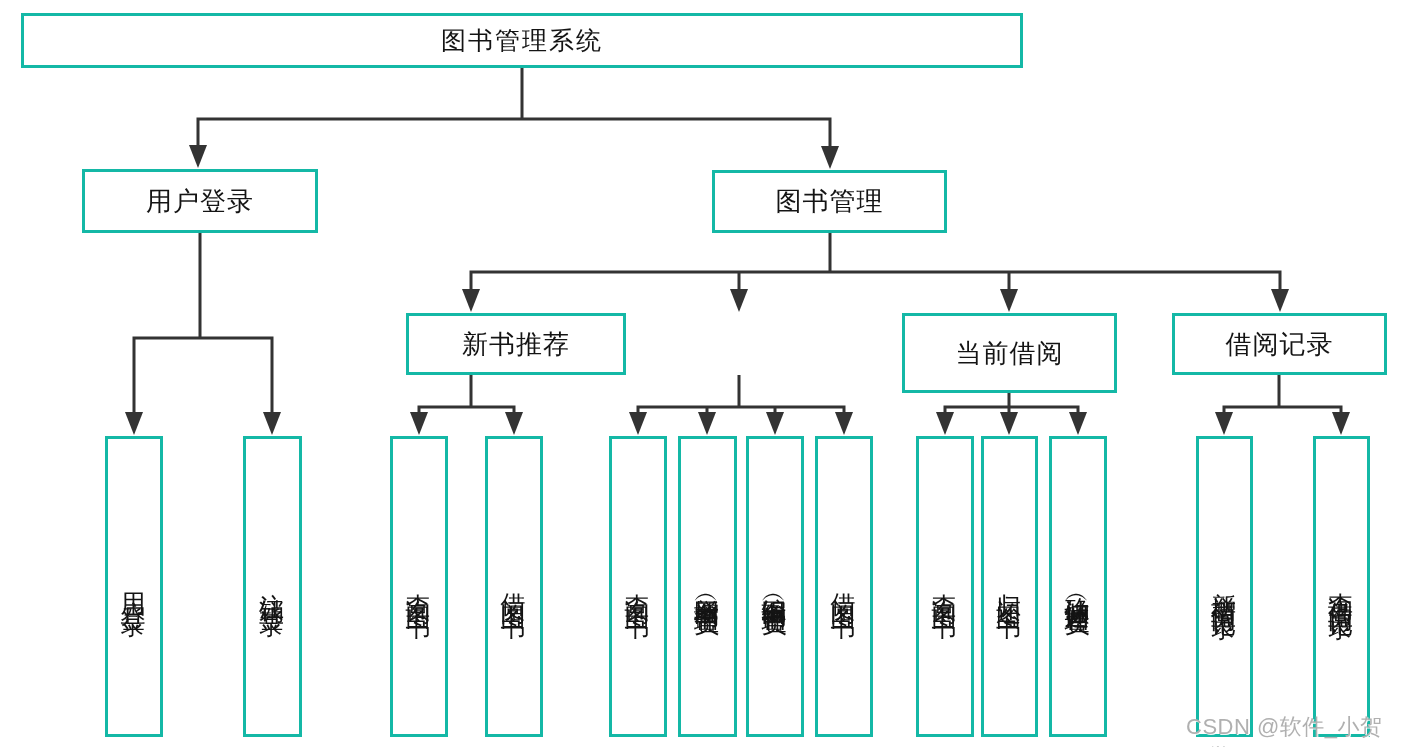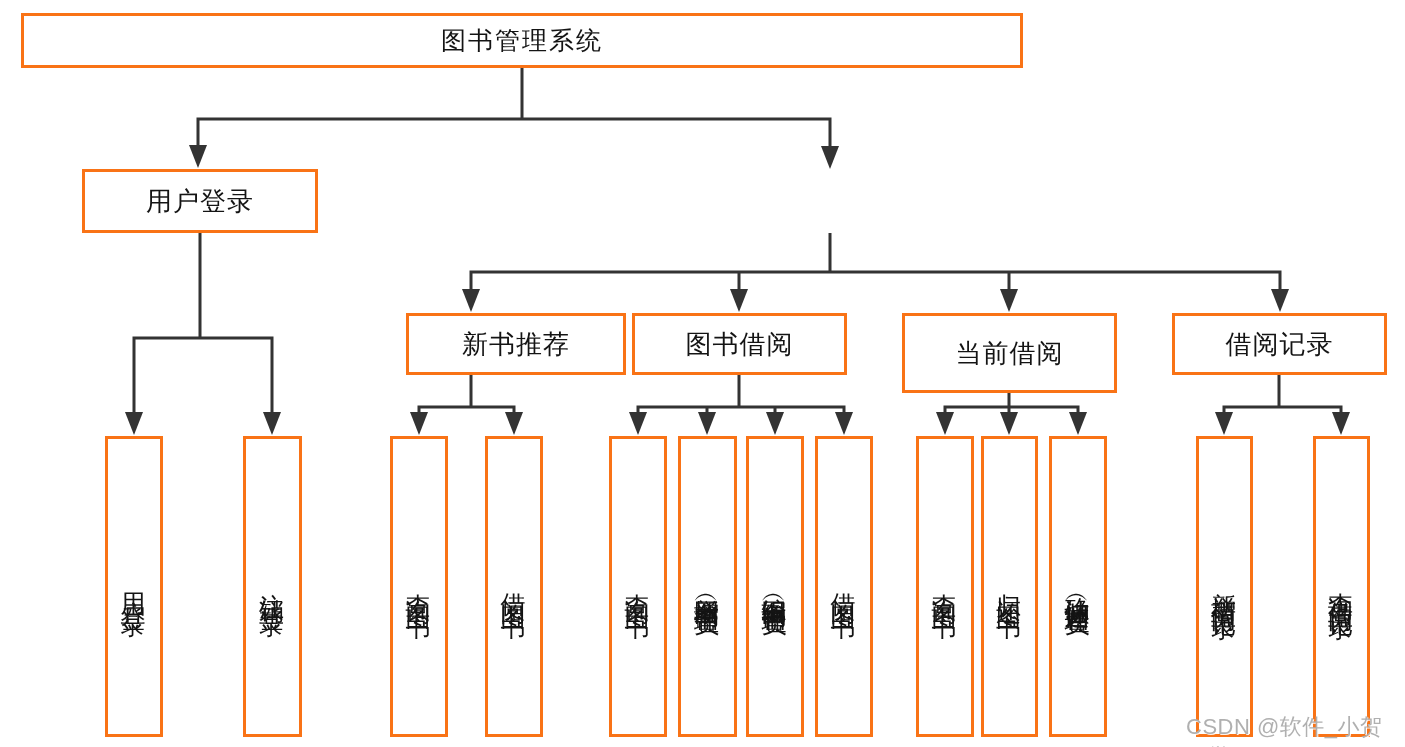--- a/index.html
+++ b/index.html
@@ -14,21 +14,21 @@
     color: #141414;
   }
   #connector-layer {
     position: absolute;
     left: 0; top: 0;
     width: 1405px; height: 747px;
   }
   .node {
     position: absolute;
     background: #ffffff;
-    border: 3px solid #f97316;
+    border: 3px solid #14b8a6;
     display: flex;
     align-items: center;
     justify-content: center;
   }
   .node span { white-space: nowrap; color: #141414; }
   .h-node span { font-size: 26px; letter-spacing: 1px; }
   .root-node span { font-size: 25px; letter-spacing: 2px; }
   .v-node span {
     writing-mode: vertical-rl;
     text-orientation: mixed;
@@ -103,26 +103,26 @@
     </g>
   </svg>
 
   <div class="node h-node root-node" style="left:21px; top:13px; width:1002px; height:55px;">
     <span>图书管理系统</span>
   </div>
 
   <div class="node h-node" style="left:82px; top:169px; width:236px; height:64px;">
     <span>用户登录</span>
   </div>
+  <div class="node h-node" style="left:712px; top:170px; width:235px; height:63px;">
+    <span>图书管理</span>
+  </div>
 
   <div class="node h-node" style="left:362px; top:313px; width:220px; height:62px;margin-left:44px;">
     <span>新书推荐</span>
-  </div>
-  <div class="node h-node" style="left:632px; top:313px; width:215px; height:62px;">
-    <span>图书借阅</span>
   </div>
   <div class="node h-node" style="left:902px; top:313px; width:215px; height:80px;">
     <span>当前借阅</span>
   </div>
   <div class="node h-node" style="left:1172px; top:313px; width:215px; height:62px;">
     <span>借阅记录</span>
   </div>
 
   <div class="node v-node g7" style="left:105px; top:436px; width:58px; height:301px;">
     <span>用户登录</span>

